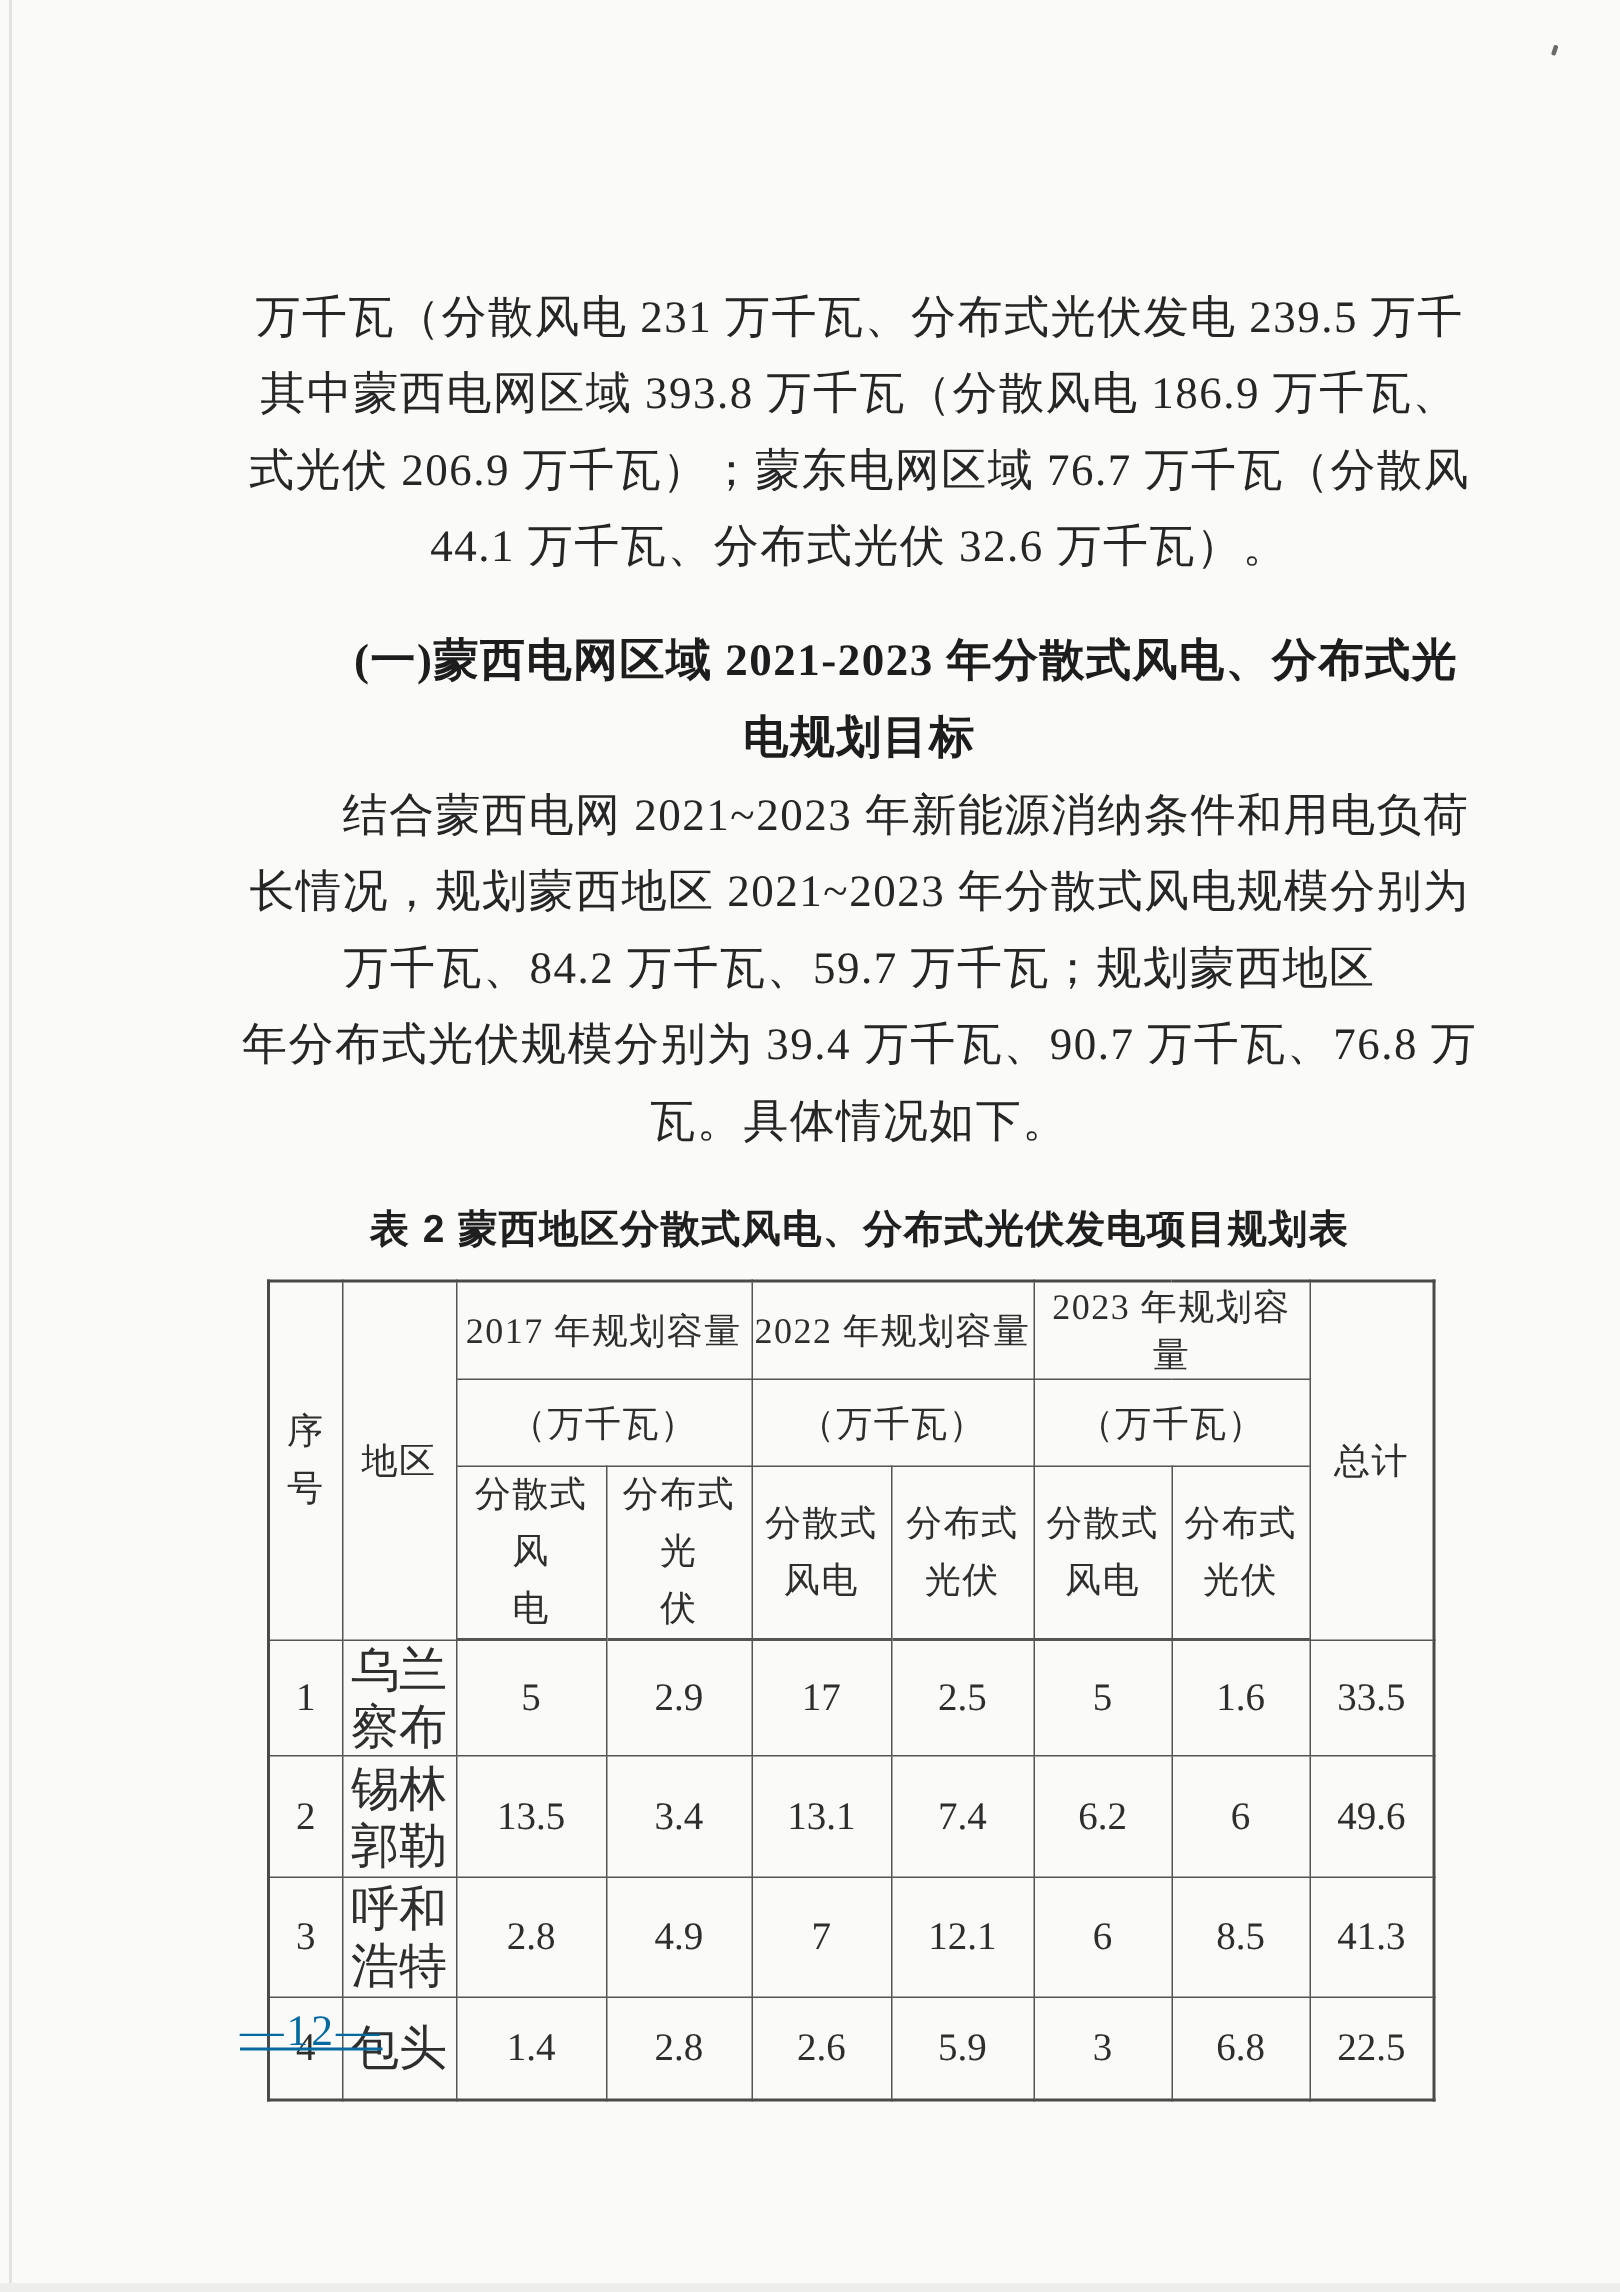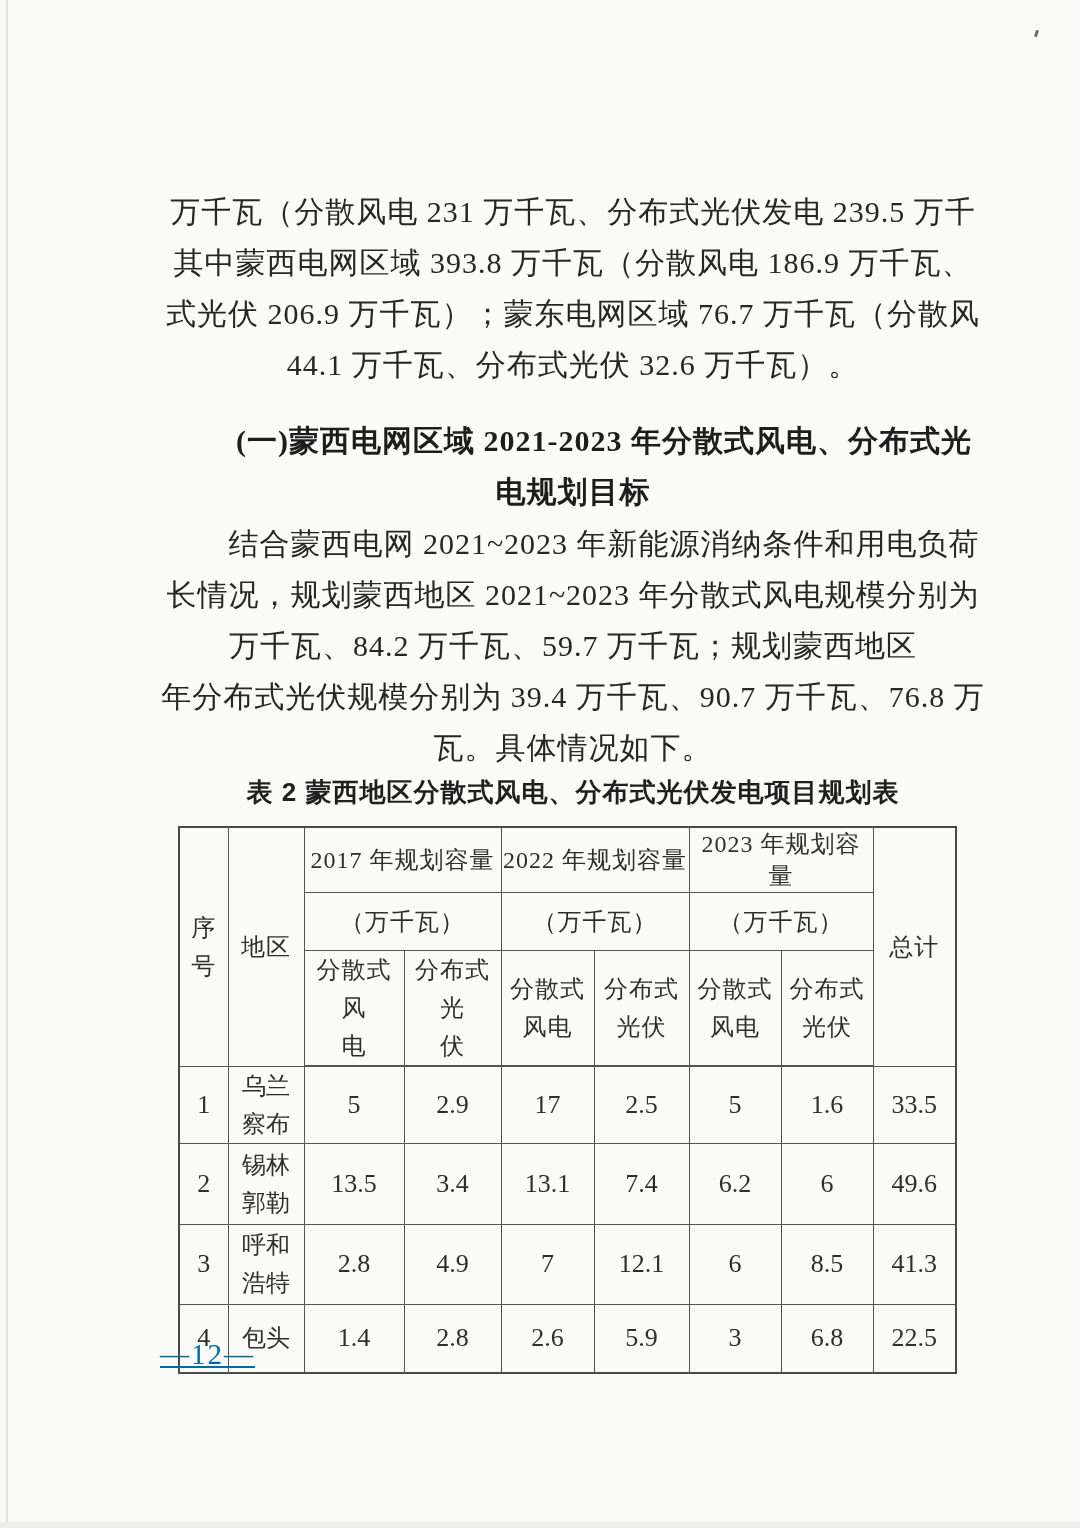--- a/index.html
+++ b/index.html
@@ -51,21 +51,21 @@
     text-align: center;
   }
   .jfull {
     text-align: justify;
     text-align-last: justify;
   }
   .indent { padding-left: 62px; }
   .heading { margin-top: 25px; font-weight: bold; color: #1d1d1d; }
   .p-body { margin-top: 1px; }
   .caption {
-    margin-top: 3px;
+    margin-top: 30px;
     text-align: center;
     font-family: "Liberation Sans", sans-serif;
     font-weight: bold;
     font-size: 26px;
     line-height: 32px;
     color: #1f1f1f;
     letter-spacing: 1px;
   }
   table.plan {
     margin: 18px 0 0 18px;
@@ -86,21 +86,21 @@
   thead tr.h2 { height: 58px; }
   thead tr.h3 { height: 78px; }
   thead th { font-size: 24px; letter-spacing: 1px; }
   thead tr.h3 th { border-bottom-width: 2.5px; }
   tbody tr:nth-child(1) { height: 74px; }
   tbody tr:nth-child(2) { height: 81px; }
   tbody tr:nth-child(3) { height: 80px; }
   tbody tr:nth-child(4) { height: 69px; }
   tbody td { font-size: 26px; }
   .pre { white-space: pre-line; line-height: 38px; }
-  td.region { font-size: 24px; color: #3a3a3a; margin-left: 28px; }
+  td.region { font-size: 32px; color: #3a3a3a; margin-left: 28px; }
   .footer {
     position: absolute;
     left: 160px; top: 1338px;
     font-size: 29px;
     color: #0369a1;
     letter-spacing: 2px;
     text-decoration: underline;
   }
 </style>
 </head>

